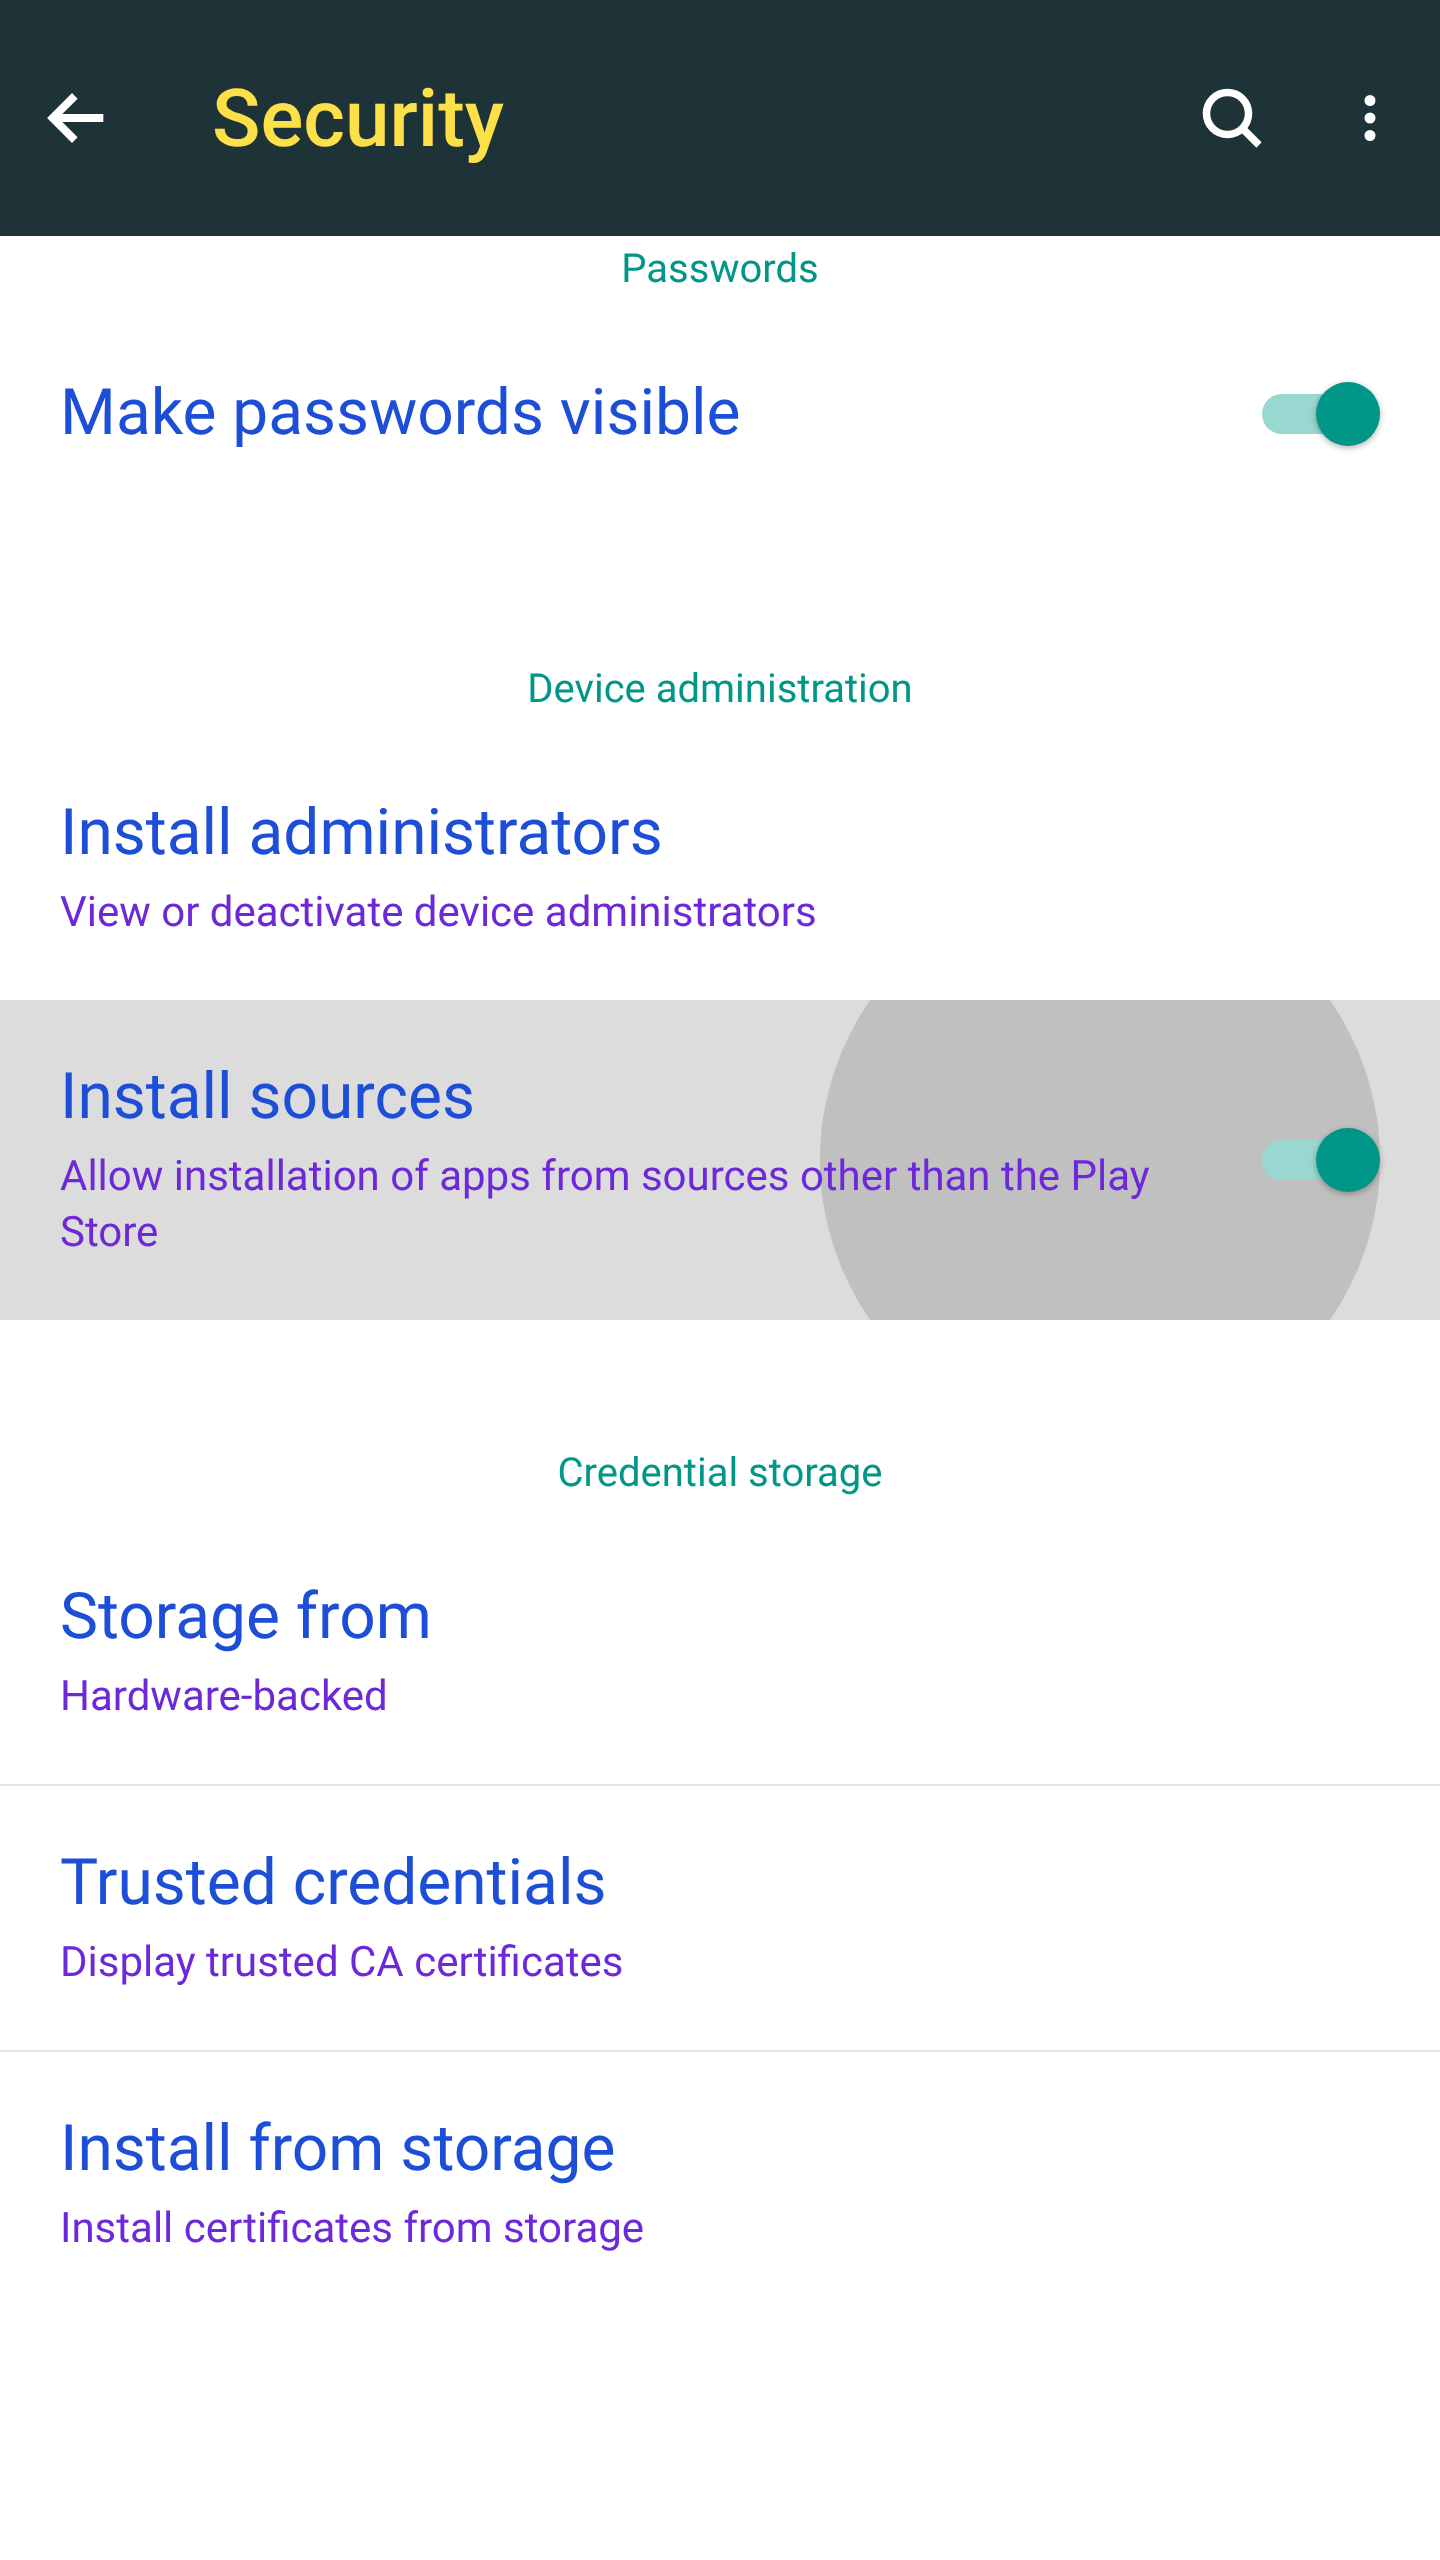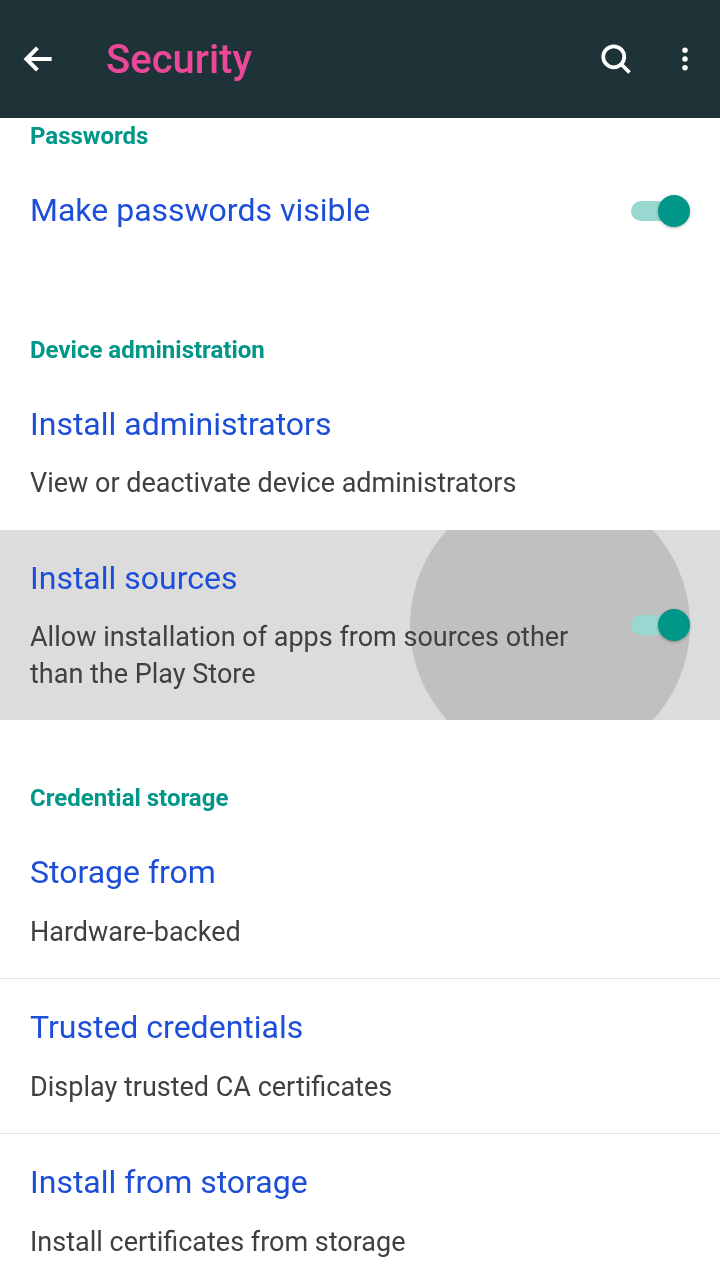--- a/index.html
+++ b/index.html
@@ -21,44 +21,45 @@
       align-items: center;
       padding: 0 20px;
     }
     .appbar .back-icon {
       color: #ffffff;
       margin-right: 48px;
       display: flex;
       align-items: center;
     }
     .appbar .title {
-      color: #ec4899;
+      color: #fde047;
       font-size: 40px;
       font-weight: 500;
       flex: 1;
     }
     .appbar .search-icon {
       color: #ffffff;
       margin-right: 36px;
       display: flex;
       align-items: center;
     }
     .appbar .more-icon {
       color: #ffffff;
       display: flex;
       align-items: center;
     }
     .content {
       padding-top: 0;
     }
     .section-header {
       color: #009688;
-      font-size: 24px;
-      font-weight: 700;
+      font-size: 20px;
+      font-weight: 400;
       padding: 20px 30px 12px 30px;
+      text-align: center;
     }
     .section-header.clipped {
       padding-top: 8px;
       margin-top: -4px;
     }
     .row {
       padding: 28px 30px;
       display: flex;
       align-items: center;
       background: #ffffff;
@@ -84,24 +85,24 @@
       flex: 1;
       position: relative;
       z-index: 1;
     }
     .row-title {
       color: #1d4ed8;
       font-size: 32px;
       line-height: 1.3;
     }
     .row-subtitle {
-      color: #404040;
-      font-size: 27px;
+      color: #6d28d9;
+      font-size: 21px;
       line-height: 1.35;
-      margin-top: 20px;
+      margin-top: 6px;
     }
     .spacer-lg {
       height: 56px;
     }
     .divider {
       height: 1px;
       background: #e4e4e4;
       margin: 0;
     }
     .switch {

